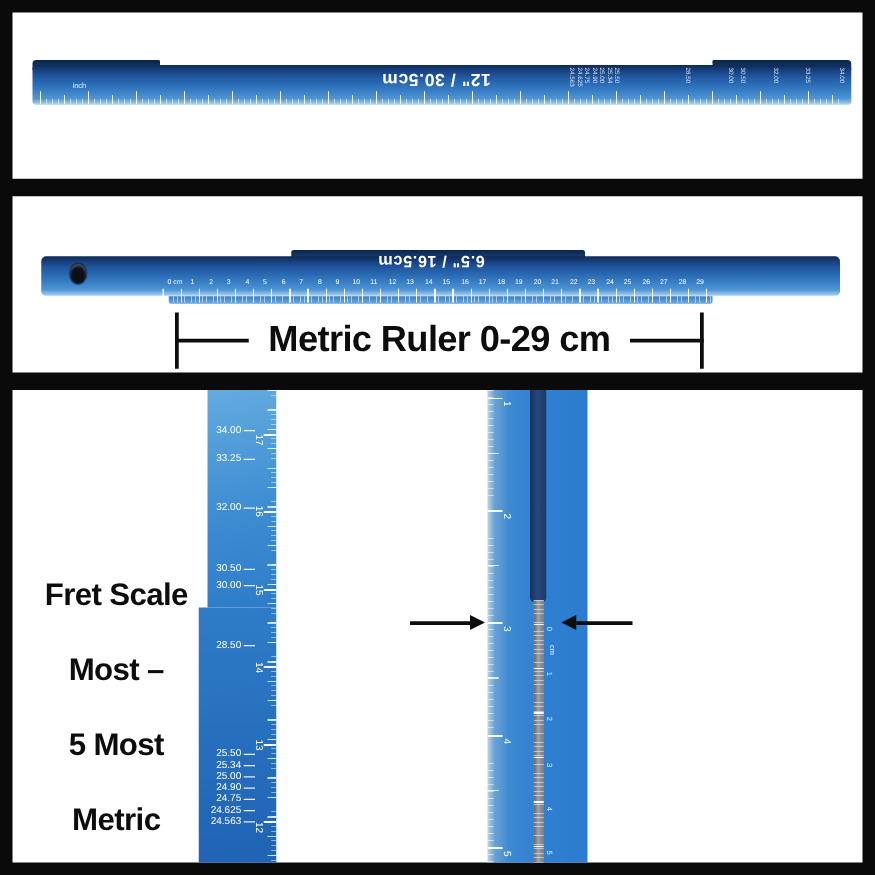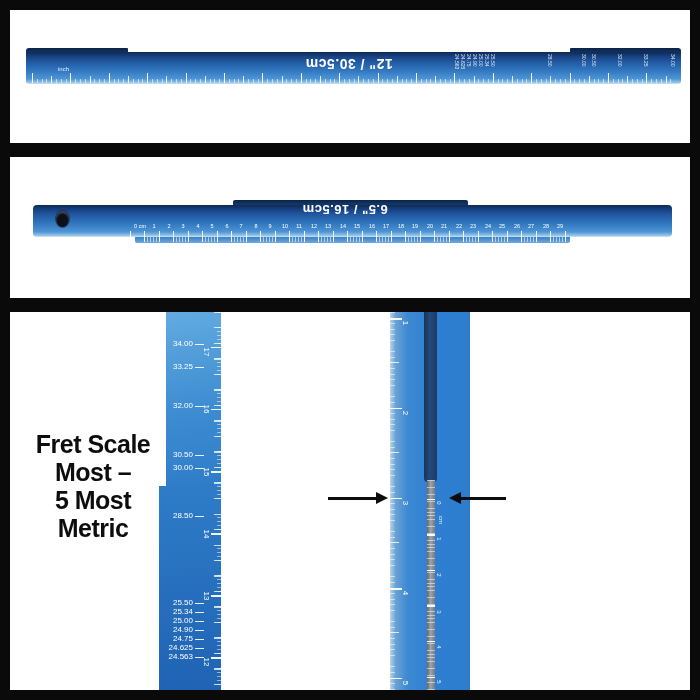--- a/index.html
+++ b/index.html
@@ -127,21 +127,21 @@
   .arrow{position:absolute;height:3px;background:var(--ink,#0d0d0d);}
   .arrow::after{content:'';position:absolute;top:-5px;width:0;height:0;border-style:solid;}
   #arrow-left{left:318px;top:185px;width:48px;}
   #arrow-left::after{right:-12px;border-width:6.5px 0 6.5px 12px;border-color:transparent transparent transparent var(--ink,#0d0d0d);}
   #arrow-right{left:451px;top:185px;width:45px;}
   #arrow-right::after{left:-12px;border-width:6.5px 12px 6.5px 0;border-color:transparent var(--ink,#0d0d0d) transparent transparent;}
 
   .caption{position:absolute;text-align:center;font-weight:bold;color:var(--ink,#0d0d0d);letter-spacing:-.5px;}
   #caption-fret{left:8px;top:118px;width:150px;font-size:25px;line-height:28px;}
   #caption-conv{left:448px;top:144px;width:230px;font-size:23px;line-height:29px;}
-  .caption span{display:block;}
+  .caption span{display:block;margin-top:32px;}
 </style>
 </head>
 <body>
 
 <div class="panel" id="panel-sae">
   <div class="cap" id="sae-cap-left"></div>
   <div class="cap" id="sae-cap-right"></div>
   <div class="h-ruler-body" id="ruler-sae-body">
     <div class="tick-strip-h"></div>
   </div>
@@ -180,20 +180,27 @@
   </div>
 
 <div class="panel" id="panel-metric">
   <div class="cap" id="metric-hump" style="position:absolute;"></div>
   <div class="h-ruler-body" id="ruler-metric-body"></div>
   <div id="metric-lip"></div>
   <div id="metric-ticks"></div>
   <div id="metric-hole"></div>
   <div class="brand" id="brand-metric">6.5" / 16.5cm</div>
 
+  <div class="dim" id="dim-metric">
+    <span class="end"></span>
+    <span class="line"></span>
+    <span class="dlabel">Metric Ruler 0-29 cm</span>
+    <span class="line"></span>
+    <span class="end right"></span>
+  </div>
 <span class="cm-num" style="left: 130px;">0 cm</span>
     <span class="cm-num" style="left: 144px;">1</span>
     <span class="cm-num" style="left: 159px;">2</span>
     <span class="cm-num" style="left: 173px;">3</span>
     <span class="cm-num" style="left: 188px;">4</span>
     <span class="cm-num" style="left: 202px;">5</span>
     <span class="cm-num" style="left: 217px;">6</span>
     <span class="cm-num" style="left: 231px;">7</span>
     <span class="cm-num" style="left: 246px;">8</span>
     <span class="cm-num" style="left: 260px;">9</span>

